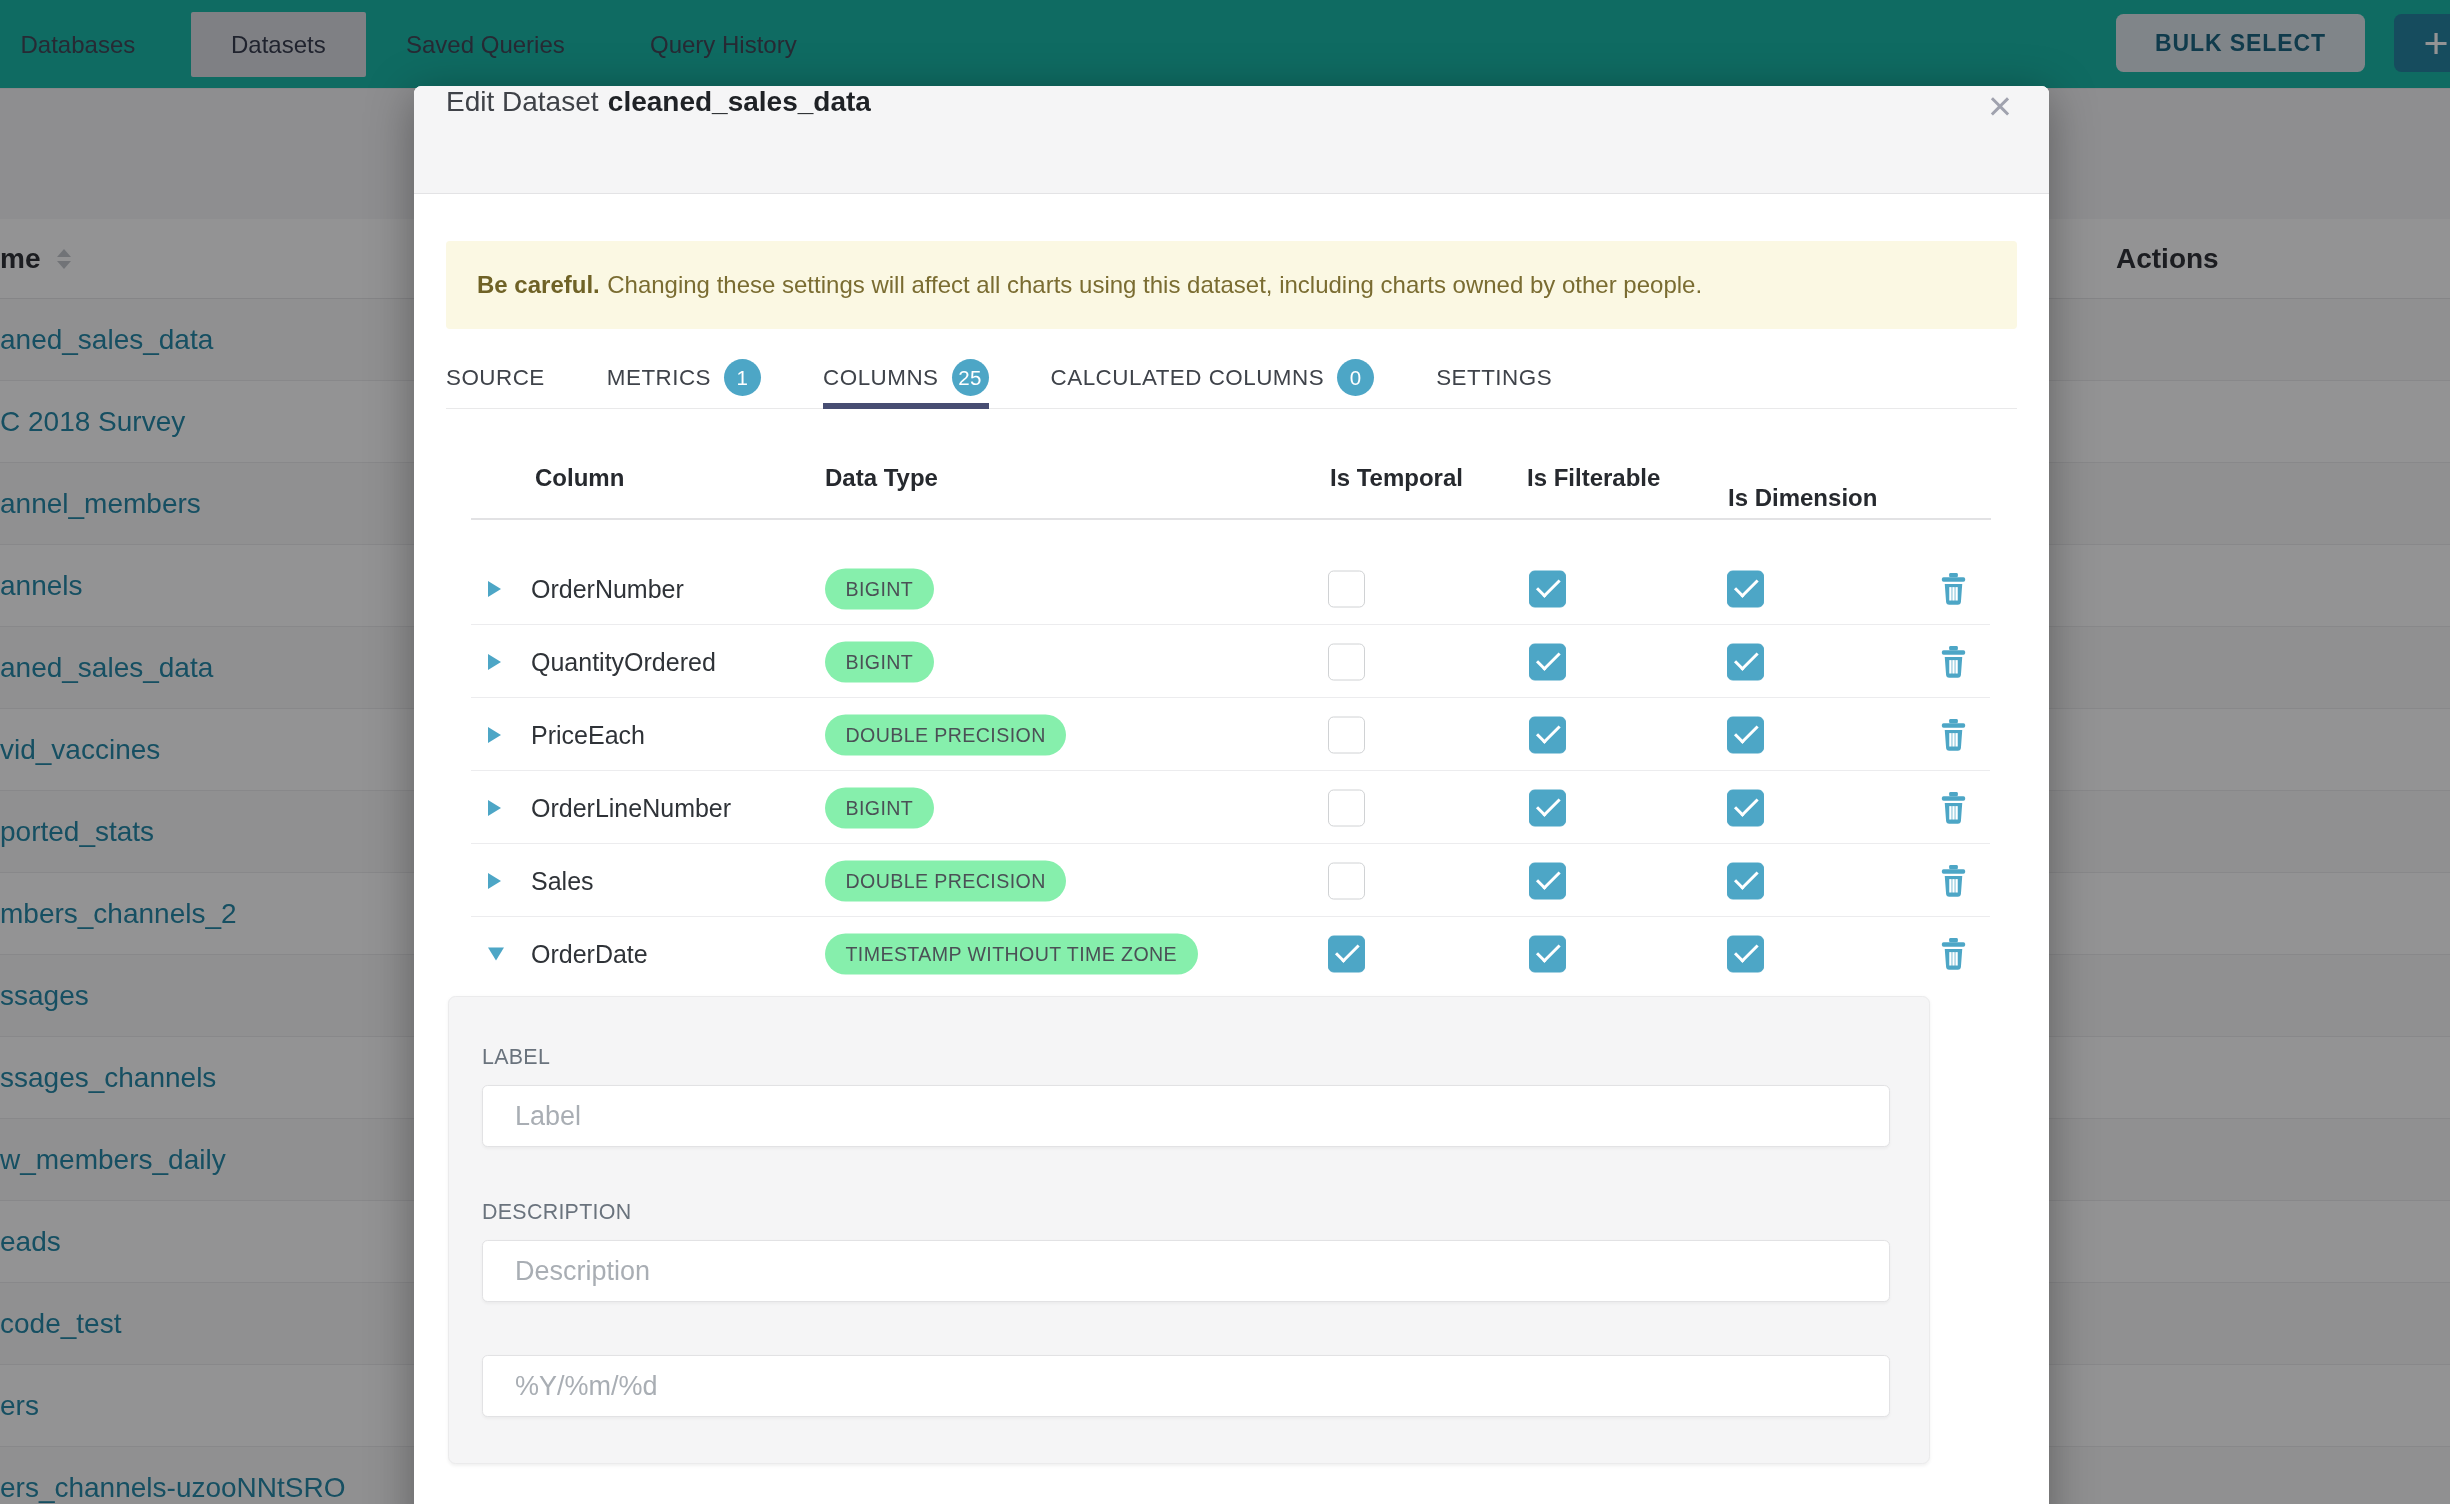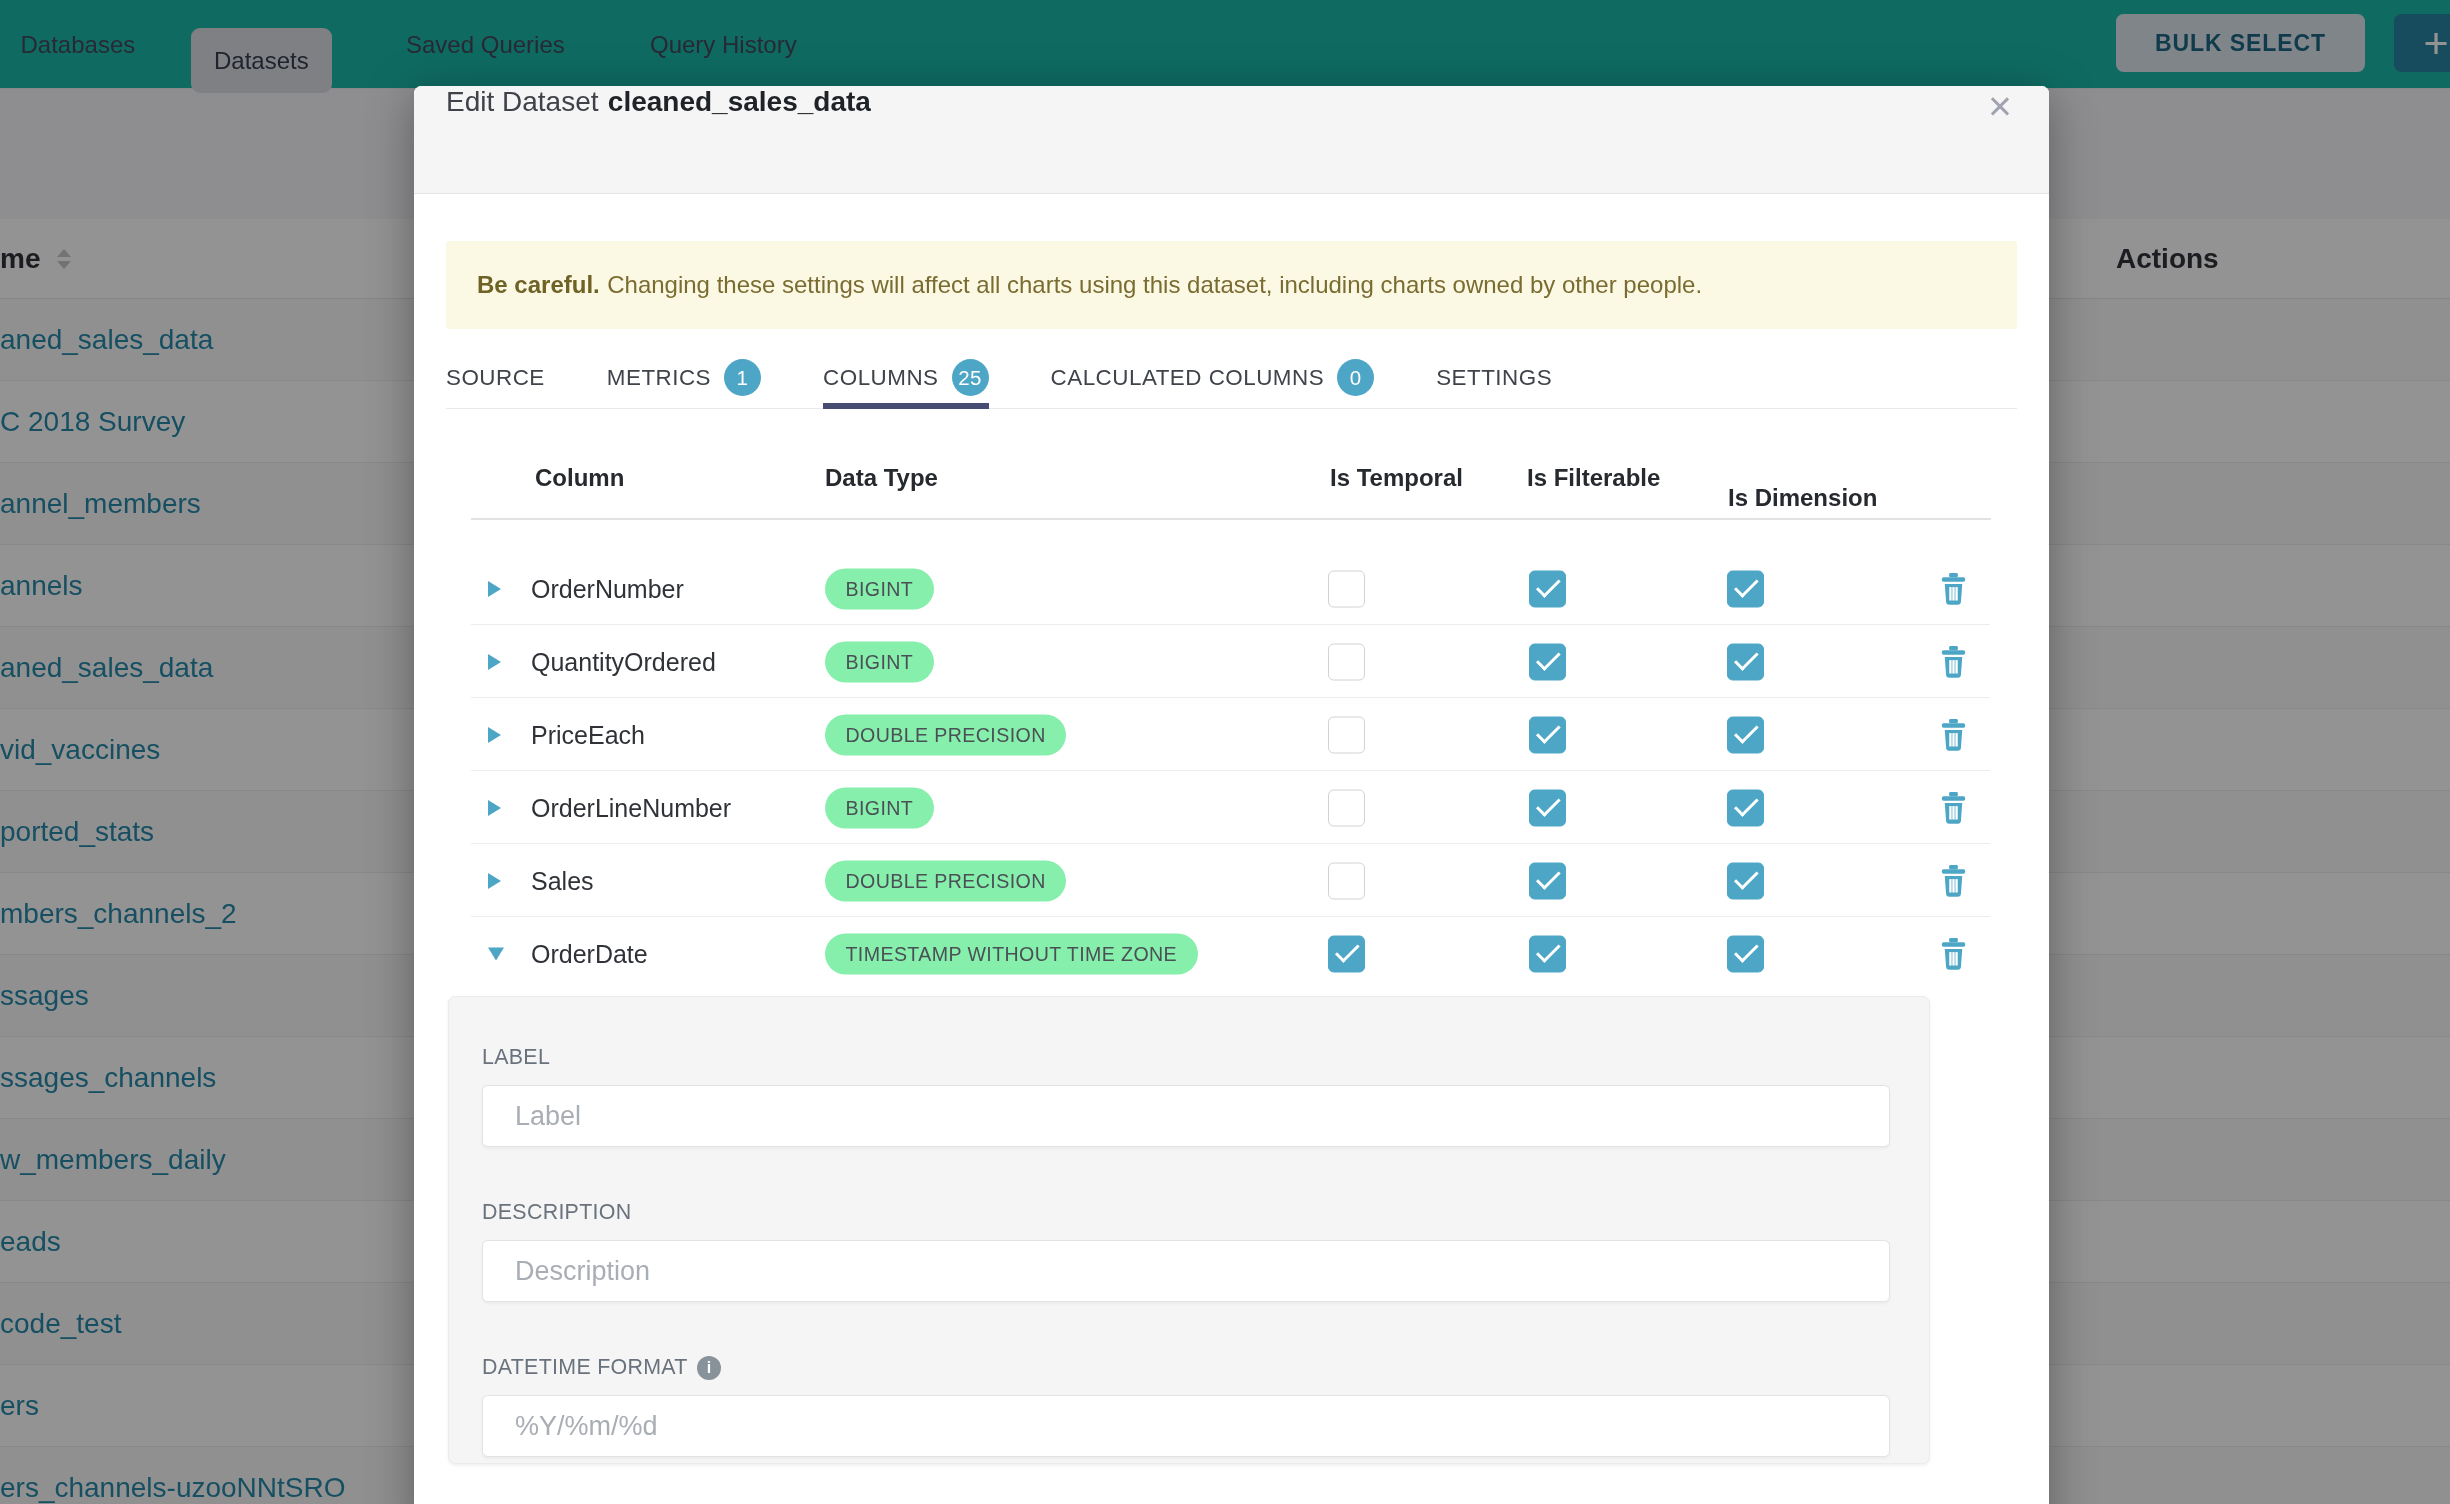--- a/index.html
+++ b/index.html
@@ -12,21 +12,21 @@
   }
   *{margin:0;padding:0;box-sizing:border-box;}
   html,body{width:2450px;height:1505px;overflow:hidden;}
   body{font-family:"Liberation Sans","DejaVu Sans",sans-serif;background:#f7f7f8;position:relative;}
 
   
   .page{position:absolute;inset:0;background:#f7f7f8;}
   .topnav{position:absolute;top:0;left:0;right:0;height:89px;background:#14b8a6;border-bottom:0.9px solid #ececee;}
   .nav-item{position:absolute;top:0;height:89px;display:flex;align-items:center;font-size:24px;color:#3f4454;cursor:pointer;}
   .nav-item:nth-child(1){left:20.5px;}
-  .nav-item:nth-child(2){left:191px;top:28px;height:65px;padding:0 23px;background:#dbdee3;border-radius:9px;color:#33384a;}
+  .nav-item:nth-child(2){left:191px;top:12px;height:65px;padding:0 40px;background:#dbdee3;border-radius:2px;color:#33384a;}
   .nav-item:nth-child(3){left:406px;}
   .nav-item:nth-child(4){left:650px;}
   .bulk-select-btn{position:absolute;top:14px;right:85px;height:58px;padding:5px 39px;background:#dde7ec;border:none;border-radius:7.5px;
     color:var(--teal-dark);font-size:23px;font-weight:700;letter-spacing:0.9px;display:flex;align-items:center;font-family:inherit;}
   .add-btn{position:absolute;top:14px;right:-28px;width:84px;height:58px;background:#20809f;border:none;border-radius:7.5px;
     color:#fff;font-size:43px;font-weight:400;display:flex;align-items:center;justify-content:center;line-height:0;font-family:inherit;}
 
   .filter-bar{position:absolute;top:89px;left:0;right:0;height:130px;}
   .small-caret{width:0;height:0;border-left:10.3px solid transparent;border-right:10.3px solid transparent;border-top:12px solid #9ca2a8;}
   .filter-caret-left{position:absolute;left:26px;top:151px;}
@@ -377,20 +377,16 @@
 
   <div class="detail-panel">
     <div class="field-label">
       <span>LABEL</span>
     </div>
     <input class="detail-input field-gap" type="text" placeholder="Label" style="">
     <div class="field-label">
       <span>DESCRIPTION</span>
     </div>
     <input class="detail-input field-gap" type="text" placeholder="Description" style="">
-    <div class="field-label">
-      <span>DATETIME FORMAT</span>
-      <span class="info-icon">i</span>
-    </div>
     <input class="detail-input" type="text" placeholder="%Y/%m/%d" style="">
   </div>
 </div>
 
 
 </body></html>

